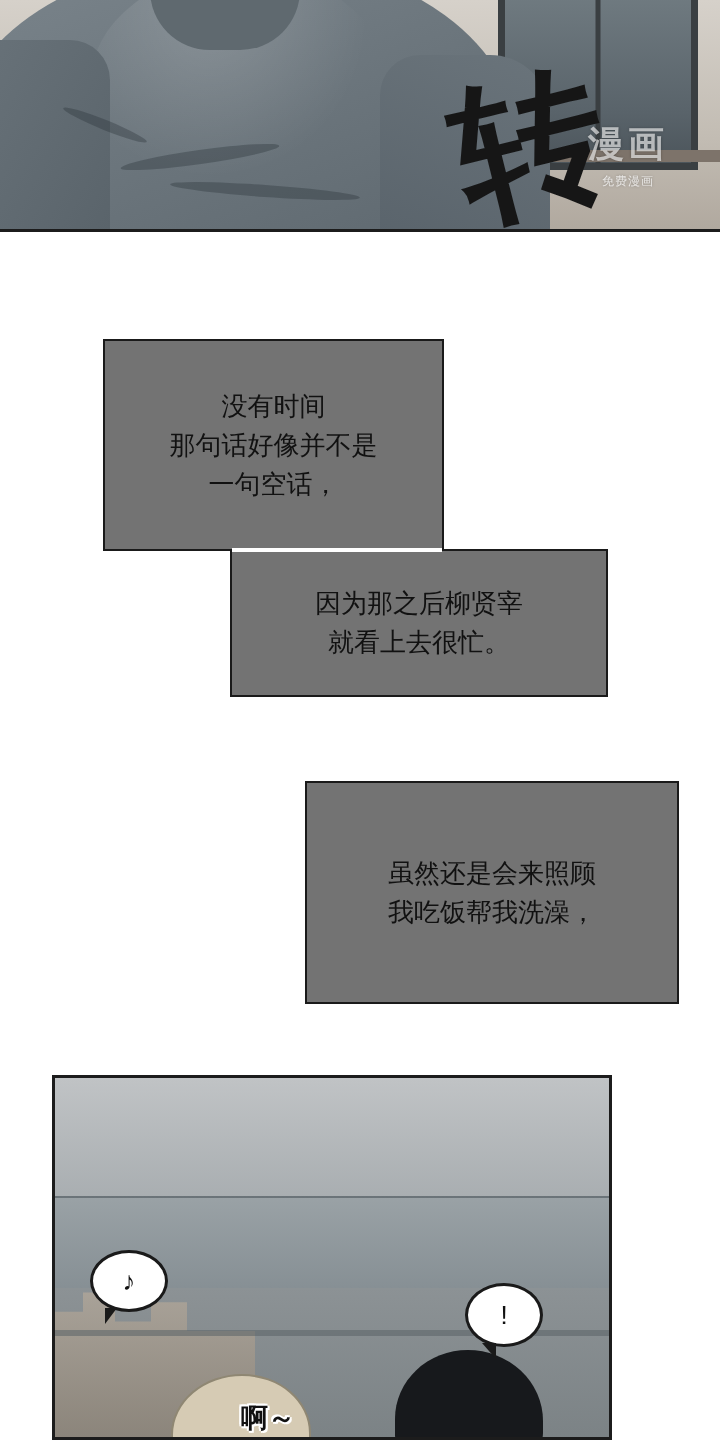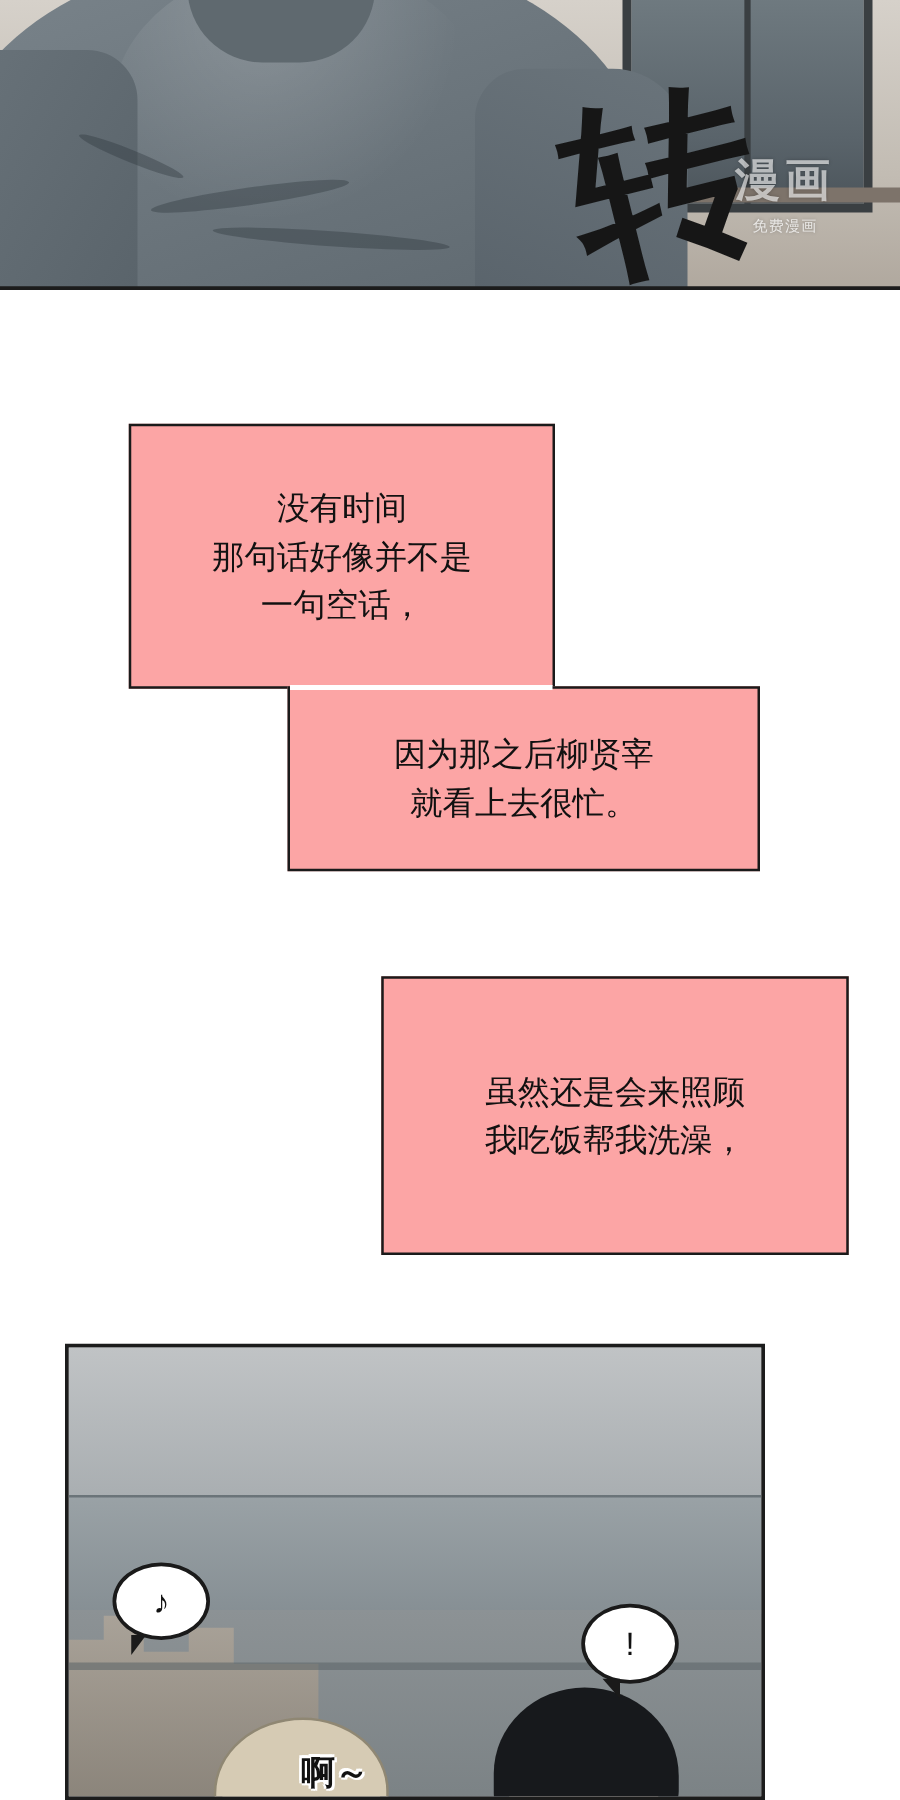--- a/index.html
+++ b/index.html
@@ -113,21 +113,21 @@
     font-weight: bold;
     color: #161616;
     transform: rotate(-14deg);
     font-family: "Liberation Sans", sans-serif;
     line-height: 1;
   }
 
   
   .nbox {
     position: absolute;
-    background: #fca5a5;
+    background: #737373;
     border: 2px solid #1a1a1a;
     box-sizing: border-box;
     display: flex;
     align-items: center;
     justify-content: center;
   }
   .nbox p {
     margin: 0;
     text-align: center;
     color: #111;

